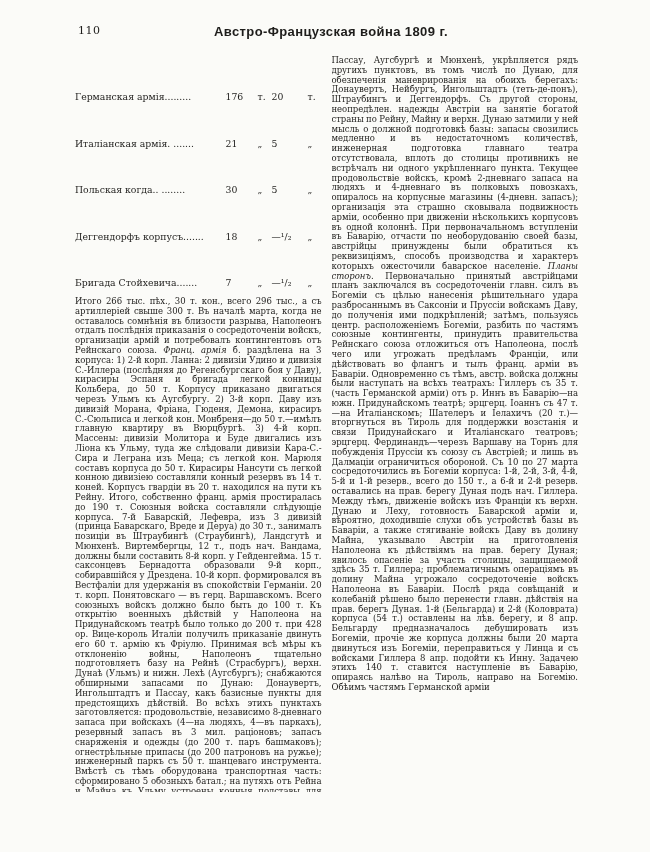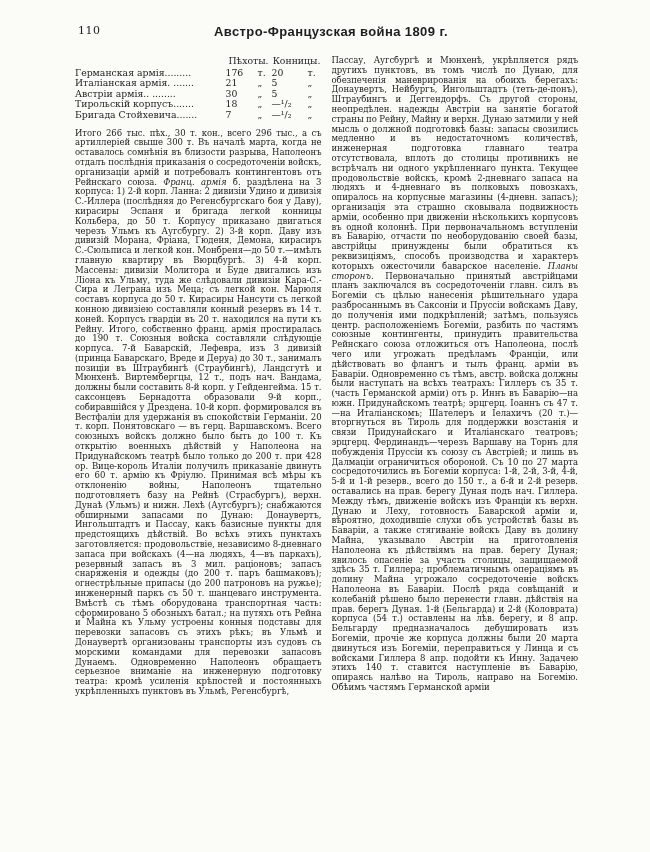--- a/index.html
+++ b/index.html
@@ -50,20 +50,21 @@
   }
   .t-head {
     display: grid;
     grid-template-columns: 1fr 46px 50px;
     margin-bottom: 1px;
   }
   .t-head .th { text-align: center; white-space: nowrap; }
   .t-row {
     display: grid;
     grid-template-columns: 1fr 28px 18px 32px 18px;
+    margin-top: 36px;
   }
   .t-row .lbl { white-space: nowrap; overflow: hidden; }
   .t-row .num { text-align: left; white-space: nowrap; }
   .t-row .unit { text-align: left; padding-left: 4px; white-space: nowrap; }
   .body-text {
     margin: 0;
     font-size: 8.5px;
     line-height: 9.8px;
     text-align: justify;
     letter-spacing: -0.05px;
@@ -79,48 +80,43 @@
   <div class="page-header">
     <span class="page-number">110</span>
     <h1 class="page-title">Австро-Французская война 1809 г.</h1>
   </div>
 
   <div class="columns">
 
     <div class="col">
 
       <div class="army-table">
-        <div class="t-head">
-          <span></span>
-          <span class="th">Пѣхоты.</span>
-          <span class="th">Конницы.</span>
-        </div>
         <div class="t-row">
           <span class="lbl">Германская армія.........</span>
           <span class="num">176</span>
           <span class="unit">т.</span>
           <span class="num">20</span>
           <span class="unit">т.</span>
         </div>
         <div class="t-row">
           <span class="lbl">Италіанская армія. .......</span>
           <span class="num">21</span>
           <span class="unit">„</span>
           <span class="num">5</span>
           <span class="unit">„</span>
         </div>
         <div class="t-row">
-          <span class="lbl">Австріи армія.. ........</span>
+          <span class="lbl">Польская когда.. ........</span>
           <span class="num">30</span>
           <span class="unit">„</span>
           <span class="num">5</span>
           <span class="unit">„</span>
         </div>
         <div class="t-row">
-          <span class="lbl">Тирольскій корпусъ.......</span>
+          <span class="lbl">Деггендорфъ корпусъ.......</span>
           <span class="num">18</span>
           <span class="unit">„</span>
           <span class="num">—¹/₂</span>
           <span class="unit">„</span>
         </div>
         <div class="t-row">
           <span class="lbl">Бригада Стойхевича.......</span>
           <span class="num">7</span>
           <span class="unit">„</span>
           <span class="num">—¹/₂</span>

